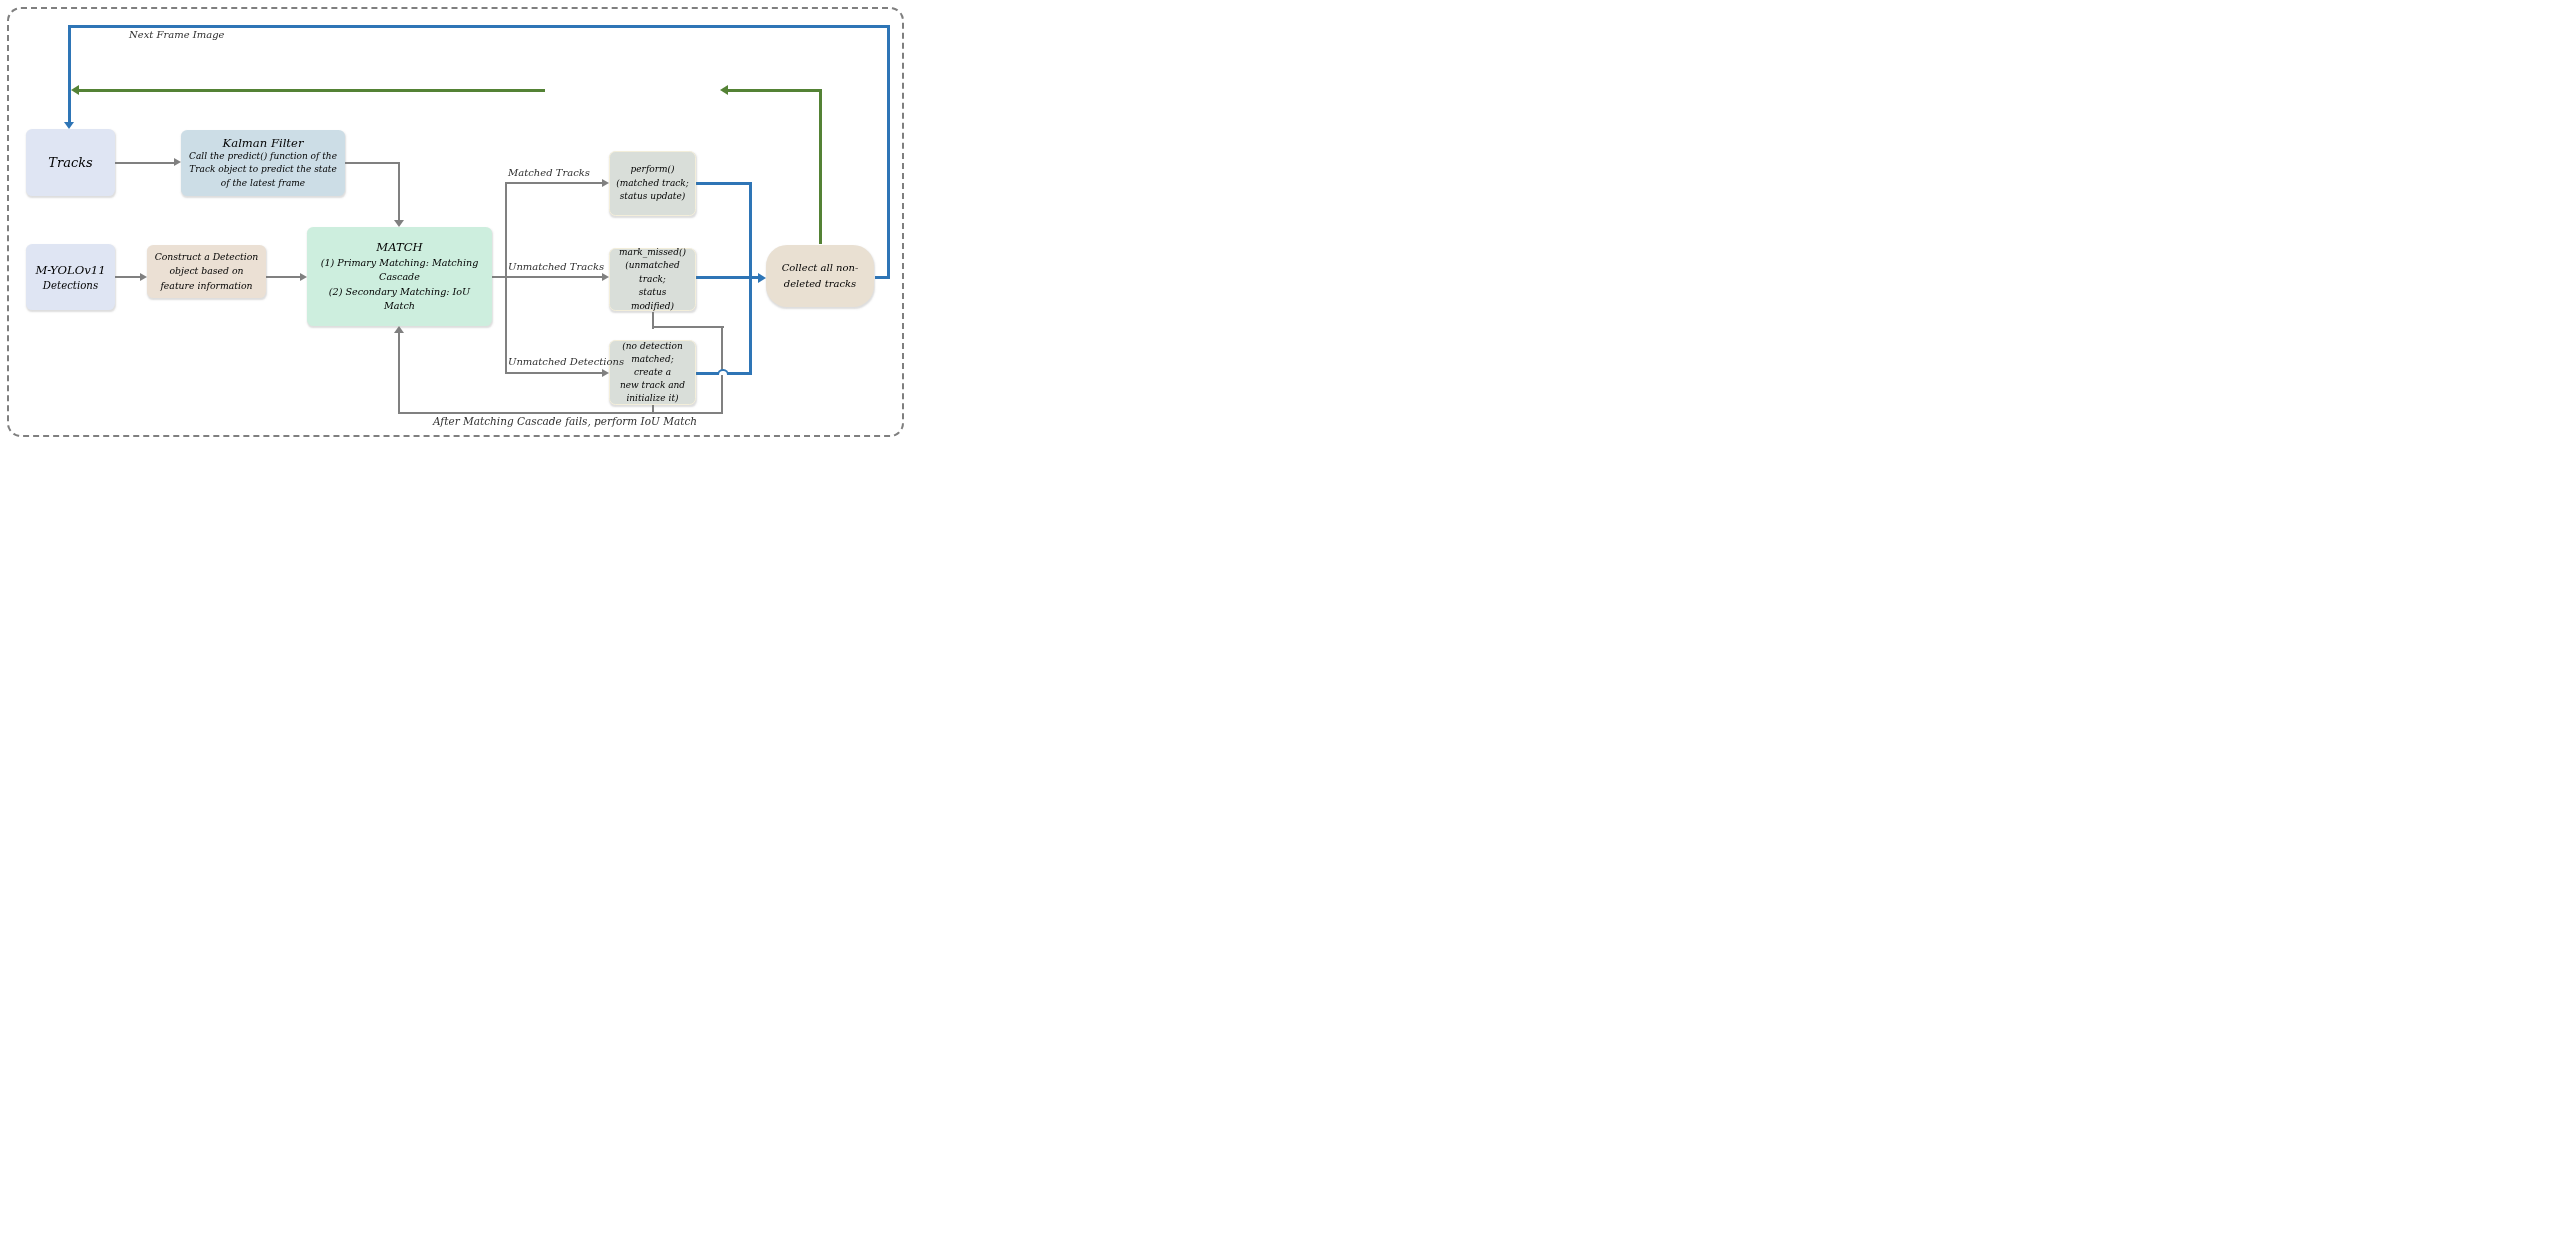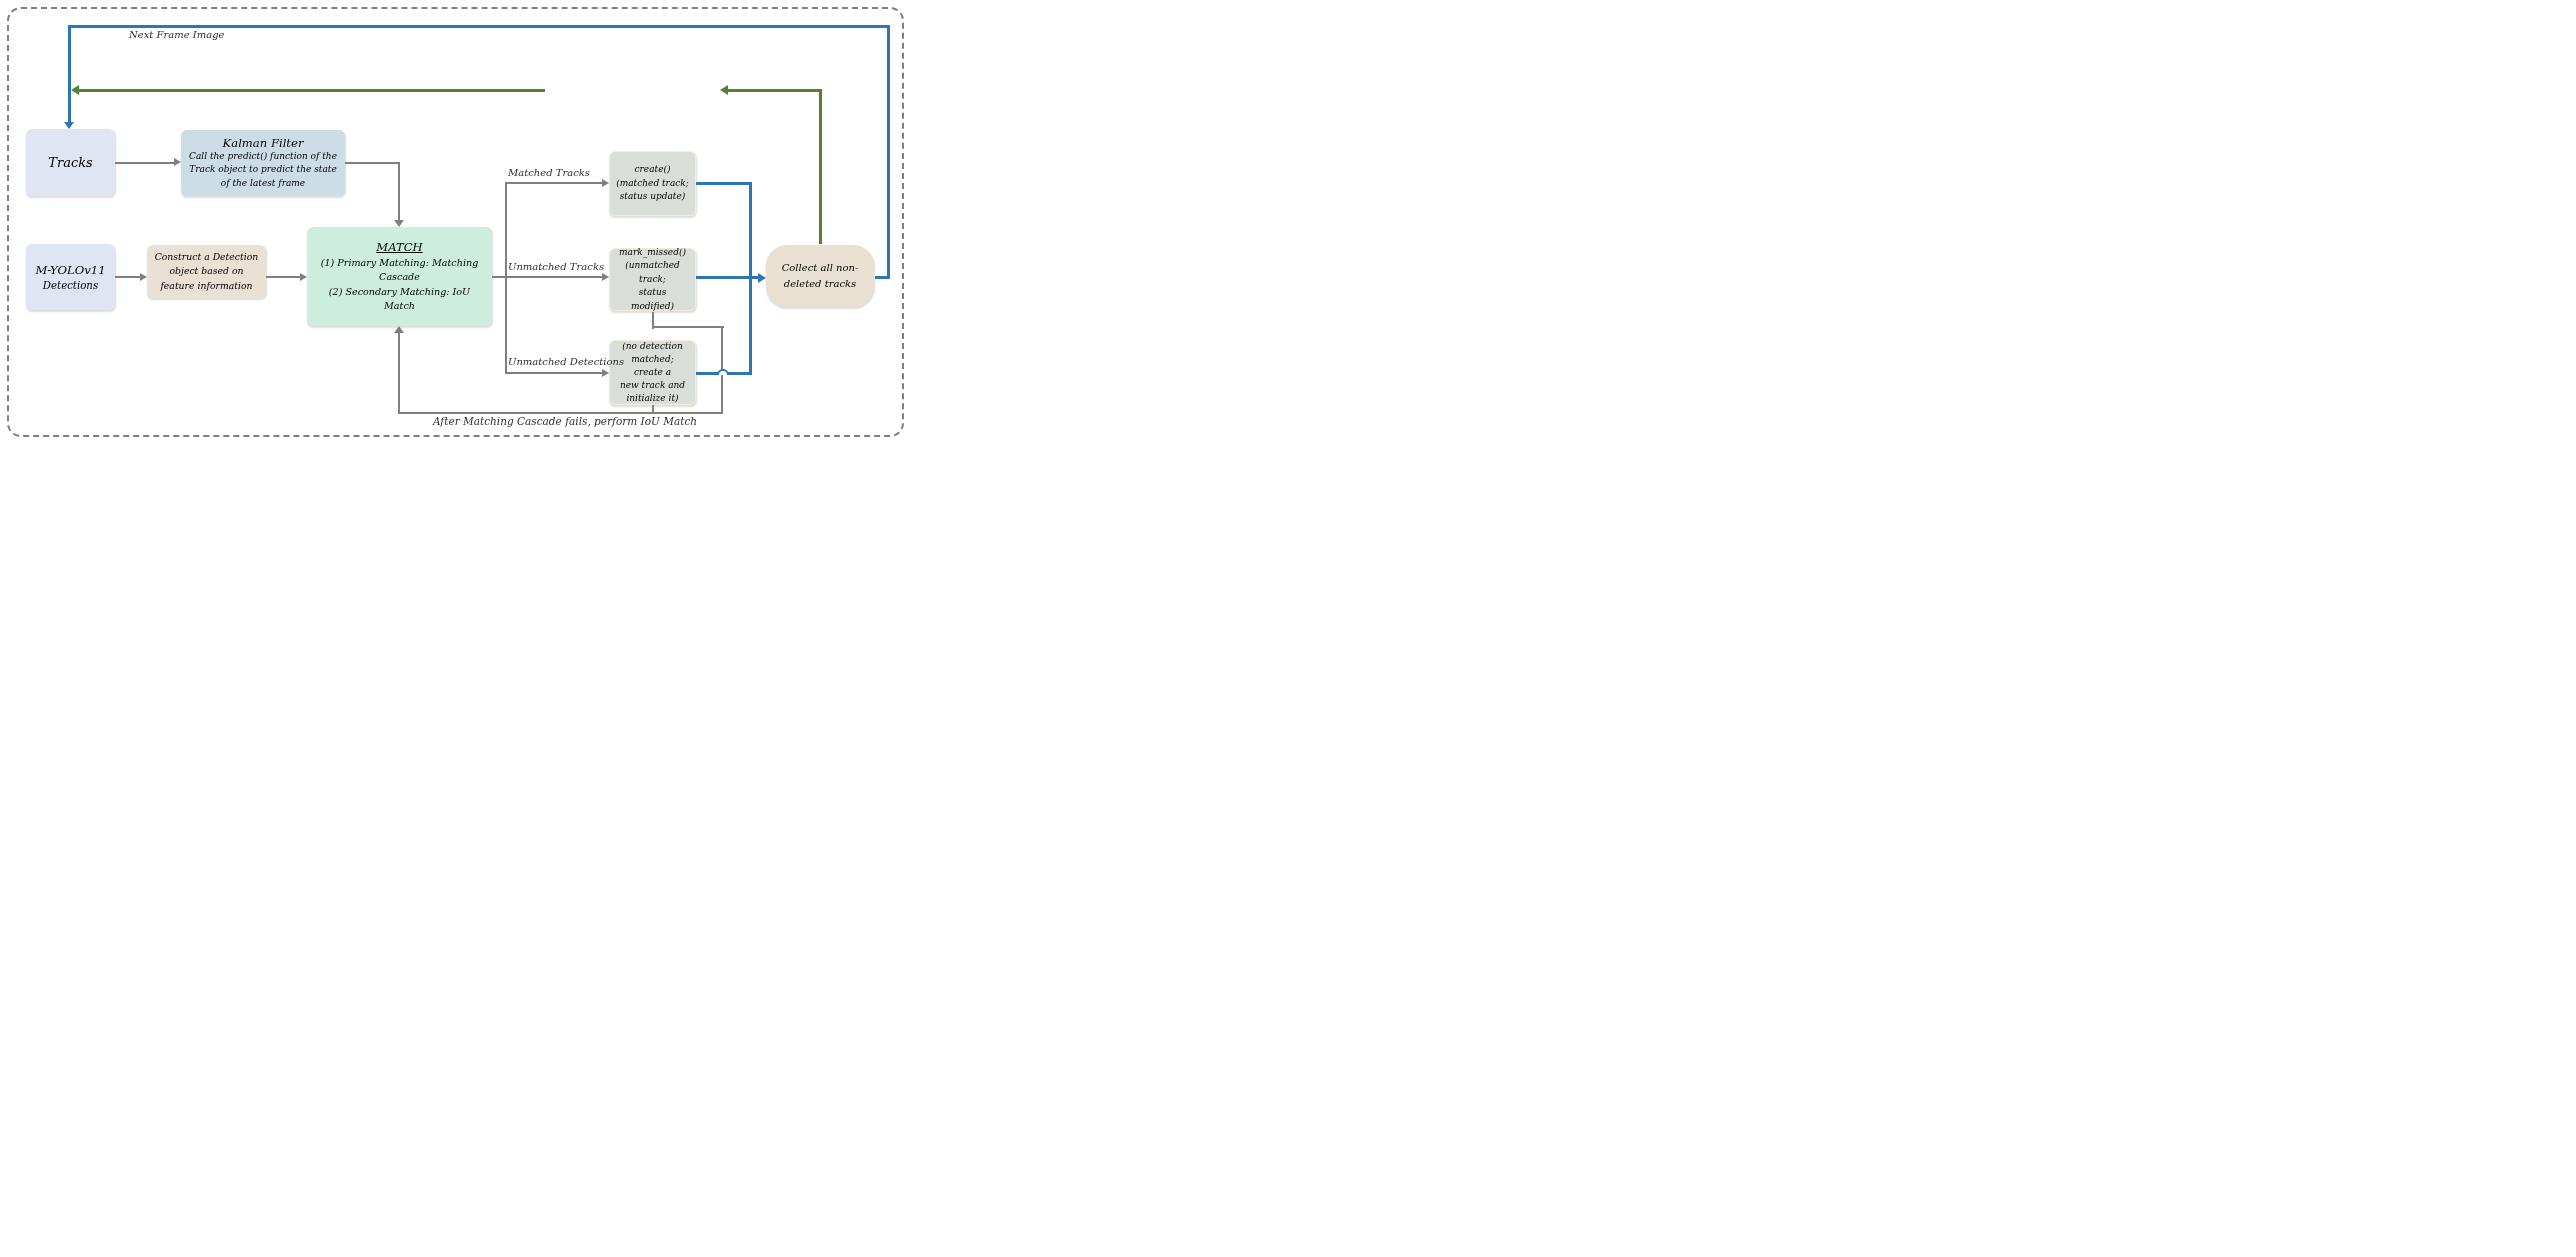--- a/index.html
+++ b/index.html
@@ -92,28 +92,28 @@
   <div class="node" style="left:26px;top:244px;width:89px;height:66px;background:#dfe5f3;">
     <span style="font-size:11.6px;">M-YOLOv11</span>
     <span style="font-size:10.2px;margin-top:3.5px;">Detections</span>
   </div>
 
   <div class="node" style="left:147px;top:245px;width:119px;height:53px;background:#ebe0d4;font-size:9.3px;line-height:1.55;">
     <span class="t1">Construct a Detection object based on feature information</span>
   </div>
 
   <div class="node" style="left:307px;top:227px;width:185px;height:99px;background:#cdeede;">
-    <span style="font-size:11.6px;margin-bottom:2.3px;text-decoration:underline;">MATCH</span>
+    <span style="font-size:11.6px;margin-bottom:2.3px;">MATCH</span>
     <span style="font-size:9.6px;line-height:1.5;">(1) Primary Matching: Matching Cascade</span>
     <span style="font-size:9.6px;line-height:1.5;">(2) Secondary Matching: IoU Match</span>
   </div>
 
 
   <div class="node" style="left:609px;top:151px;width:87px;height:65px;background:#d9ded9;border:1.2px solid #f3eeda;font-size:9px;line-height:1.5;">
-    <span>create()</span>
+    <span>perform()</span>
     <span>(matched track;</span>
     <span>status update)</span>
   </div>
 
   <div class="node" style="left:609px;top:248px;width:87px;height:63px;background:#d9ded9;border:1.2px solid #f3eeda;font-size:9px;line-height:1.5;">
     <span>mark_missed()</span>
     <span>(unmatched track;</span>
     <span>status modified)</span>
   </div>
 

